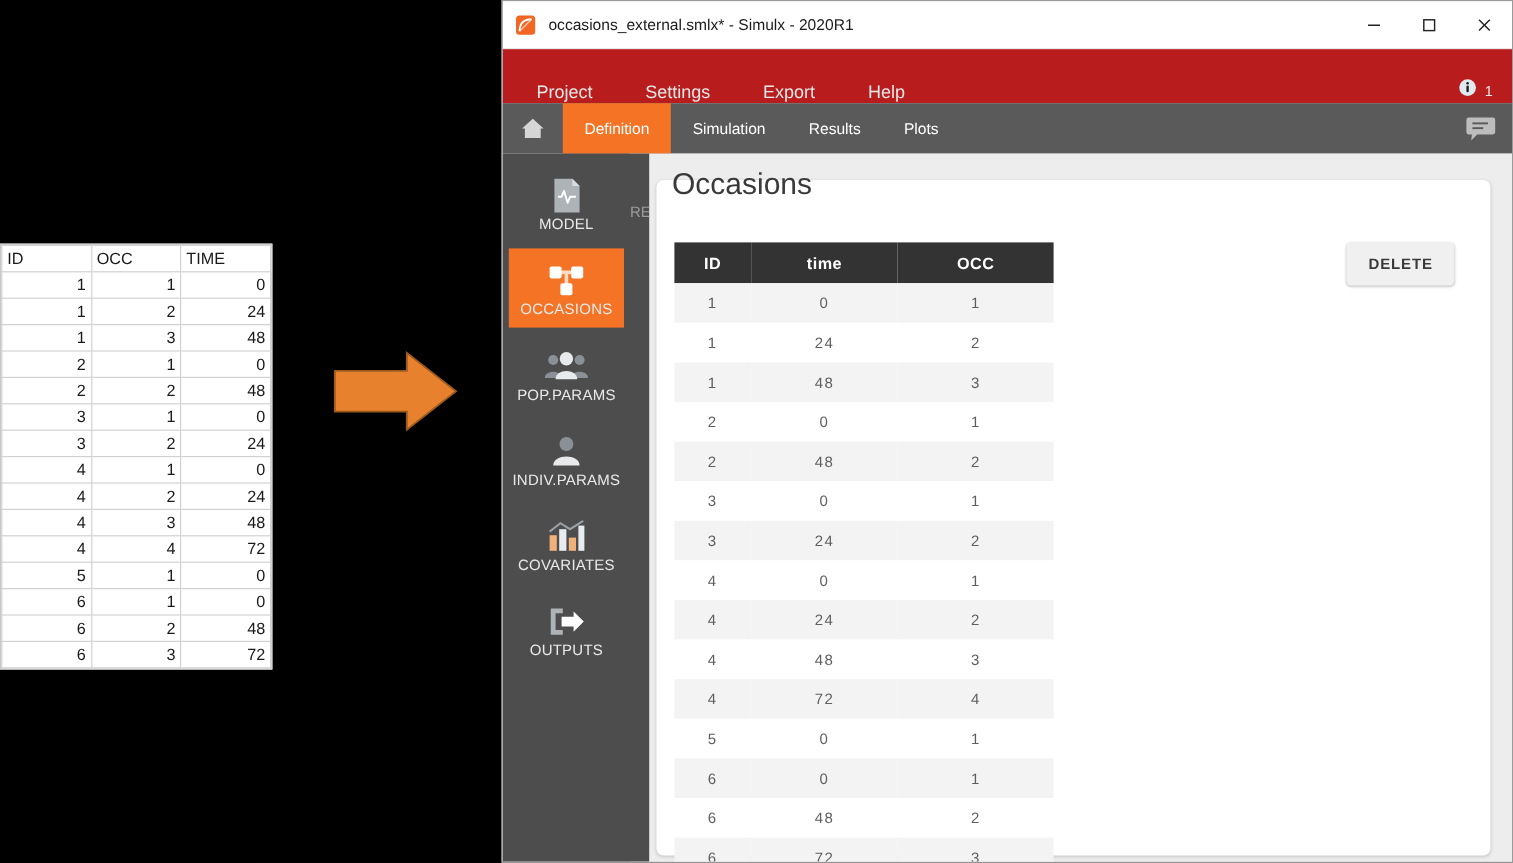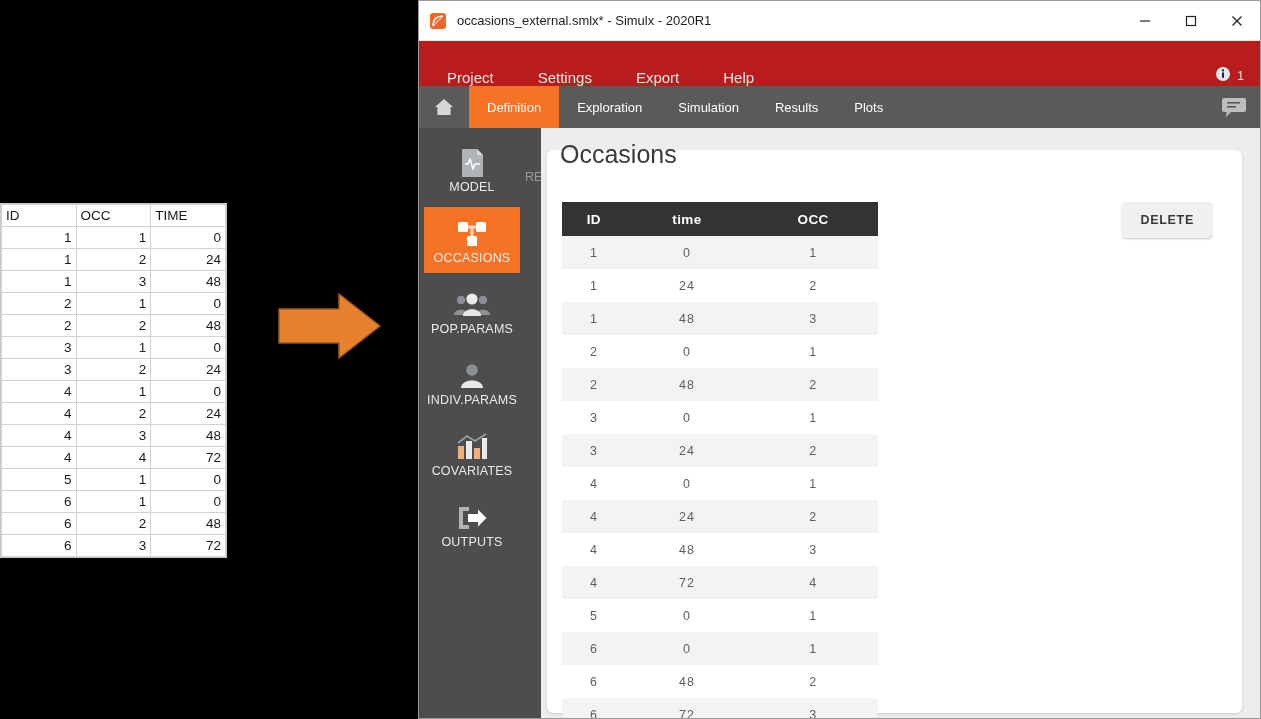--- a/index.html
+++ b/index.html
@@ -463,21 +463,20 @@
       </div>
     </div>
 
     <div id="tabbar">
       <div id="home-tab">
         <svg width="22" height="20" viewBox="0 0 22 20">
           <path d="M11 2 L20 10 L17.6 10 L17.6 18 L4.4 18 L4.4 10 L2 10 Z" fill="#d6d6d6"></path>
         </svg>
       </div>
       <div class="tab active">Definition</div>
-      <div class="tab">Exploration</div>
       <div class="tab">Simulation</div>
       <div class="tab">Results</div>
       <div class="tab">Plots</div>
       <div id="chat-tab">
         <svg width="26" height="24" viewBox="0 0 26 24">
           <path d="M3 3 H23 A2 2 0 0 1 25 5 V15 A2 2 0 0 1 23 17 H10 L5 22 L5.6 17 H3 A2 2 0 0 1 1 15 V5 A2 2 0 0 1 3 3 Z" fill="#bdbdbd"></path>
           <rect x="6" y="7" width="13" height="1.6" fill="#5a5a5a"></rect>
           <rect x="6" y="11" width="9" height="1.6" fill="#5a5a5a"></rect>
         </svg>
       </div>

